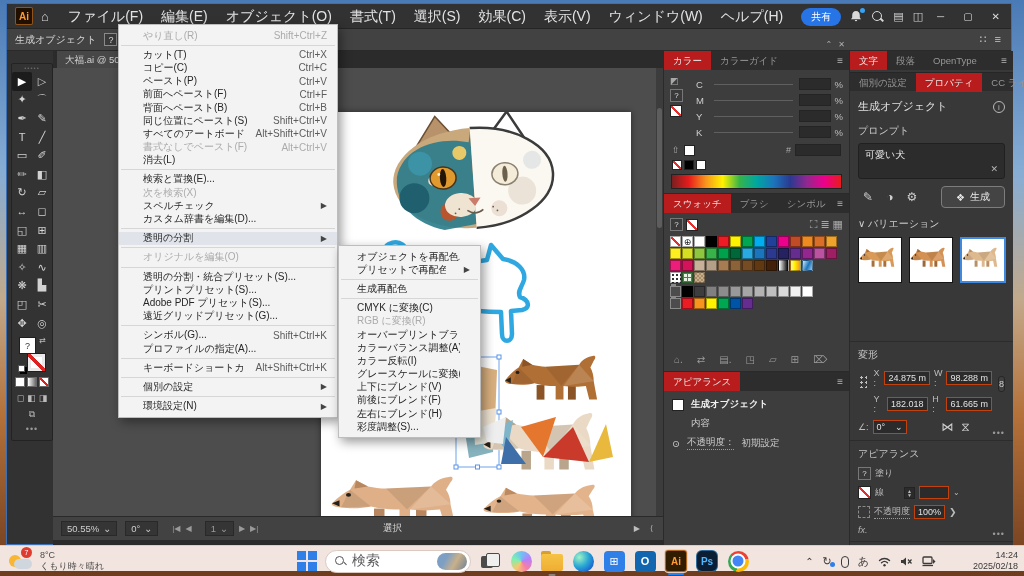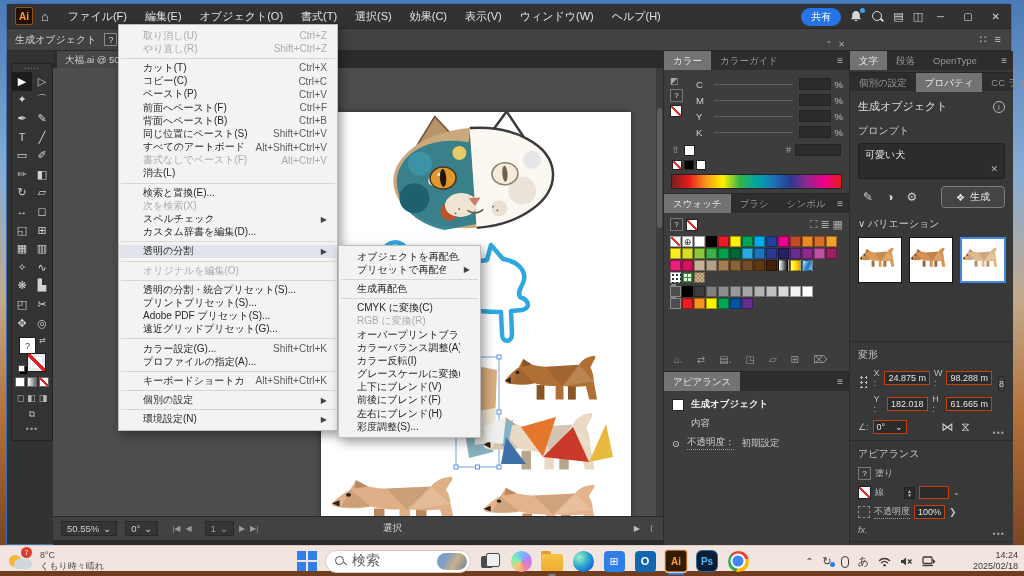--- a/index.html
+++ b/index.html
@@ -5,21 +5,21 @@
   *{margin:0;padding:0;box-sizing:border-box;font-family:"Liberation Sans","DejaVu Sans",sans-serif;}
   html,body{width:1024px;height:576px;overflow:hidden;background:#222;}
   #screen{position:relative;width:1024px;height:576px;overflow:hidden;
     background:linear-gradient(180deg,#4a7ab5 0%,#87add4 30%,#c2a98b 52%,#b4713a 72%,#6e3c1e 100%);}
   
   #app{position:absolute;left:6px;top:3px;width:1006px;height:542px;background:#323232;border:1px solid #3d6fb4;}
   
   #menubar{position:absolute;left:0;top:0;width:100%;height:25px;background:#323232;display:flex;align-items:center;border-bottom:1px solid #262626;}
   .ai-logo{width:18px;height:18px;margin:0 6px 0 8px;background:#210f00;border:1px solid rgba(255,154,51,.5);border-radius:2px;color:#ff9a33;font-size:10px;font-weight:bold;display:flex;align-items:center;justify-content:center;}
   .home-ic{color:#d8d8d8;font-size:13px;margin:0 10px 0 2px;}
-  .mb-item{color:#e3e3e3;font-size:11px;padding:4px 9px;line-height:25px;white-space:nowrap;}
+  .mb-item{color:#e3e3e3;font-size:14px;padding:4px 9px;line-height:25px;white-space:nowrap;}
   #mb-right{position:absolute;right:6px;top:0;height:25px;display:flex;align-items:center;gap:9px;}
   .share-pill{background:#2774e7;color:#fff;font-size:10px;border-radius:9px;padding:2px 10px;}
   .bell{position:relative;width:13px;height:13px;}
   .bell svg{display:block}
   .bell .dot{position:absolute;right:-2px;top:-2px;width:5px;height:5px;background:#37a3f5;border-radius:50%;}
   .mag{position:relative;width:12px;height:12px;}
   .mag::before{content:"";position:absolute;left:0;top:0;width:8px;height:8px;border:1.5px solid #d8d8d8;border-radius:50%;}
   .mag::after{content:"";position:absolute;left:8px;top:8px;width:4px;height:1.5px;background:#d8d8d8;transform:rotate(45deg);}
   .ws-ic{color:#cfcfcf;font-size:11px;}
   .winctl{color:#dcdcdc;font-size:10px;padding:0 5px;}
@@ -72,21 +72,21 @@
   .nav .box{margin-left:2px;}
   #status-tool{position:absolute;left:330px;font-size:9.5px;color:#d6d6d6;}
   #status-right{position:absolute;right:10px;display:flex;gap:10px;color:#bdbdbd;font-size:8px;}
   #canvas-underbar{position:absolute;left:46px;top:536px;width:610px;height:6px;background:#2b2b2b;}
   
   .pcol{position:absolute;top:47px;background:#3d3d3d;border-left:1px solid #2a2a2a;}
   #pcol1{left:656px;width:186px;height:495px;}
   #pcol2{left:842px;width:164px;height:495px;background:#383838;}
   .ptabs{display:flex;align-items:center;height:19px;background:#2d2d2d;font-size:9.5px;color:#979797;position:relative;}
   .ptab{padding:0 9px;line-height:19px;white-space:nowrap;}
-  .ptab.active{background:#737373;color:#e8e8e8;}
+  .ptab.active{background:#b91c1c;color:#e8e8e8;}
   .pmenu-ic{position:absolute;right:6px;color:#b5b5b5;font-size:10px;}
   .pgroup-head{position:absolute;right:4px;top:-11px;color:#b0b0b0;font-size:8px;display:flex;gap:6px;}
   .crow{display:flex;align-items:center;height:16px;font-size:9.5px;color:#cfcfcf;}
   .cslider{flex:1;height:1px;background:#606060;margin:0 6px;}
   .cval{width:32px;height:12px;background:#2b2b2b;border:1px solid #242424;}
   .sw{width:11px;height:11px;background:var(--c,#777);flex:none;position:relative;border:.5px solid rgba(0,0,0,.35);}
   .t-none{background:#fff;}
   .t-none::after{content:"";position:absolute;inset:0;background:linear-gradient(45deg,transparent 42%,#e03030 42%,#e03030 58%,transparent 58%);}
   .t-reg{background:#fff;color:#222;font-size:9px;line-height:10px;text-align:center;}
   .t-reg::after{content:"⊕";}
@@ -805,25 +805,20 @@
       </div>
 
       <div class="sec">
         <div class="sec-title" style="color:#9a9a9a">整列</div>
       </div>
     </div>
   </div>
 
   <div id="edit-menu" class="popmenu">
 
-      <div class="mi disabled">
-        <span class="mi-label">取り消し(U)</span>
-        <span class="mi-short">Ctrl+Z</span>
-
-      </div>
 
       <div class="mi disabled">
         <span class="mi-label">やり直し(R)</span>
         <span class="mi-short">Shift+Ctrl+Z</span>
 
       </div>
 
       <div class="mi separator">
         
         
@@ -968,21 +963,21 @@
 
       </div>
 
       <div class="mi separator">
         
         
         
       </div>
 
       <div class="mi">
-        <span class="mi-label">カラー設定(G)...</span>
+        <span class="mi-label">シンボル(G)...</span>
         <span class="mi-short">Shift+Ctrl+K</span>
 
       </div>
 
       <div class="mi">
         <span class="mi-label">プロファイルの指定(A)...</span>
         <span class="mi-short"></span>
 
       </div>
 

